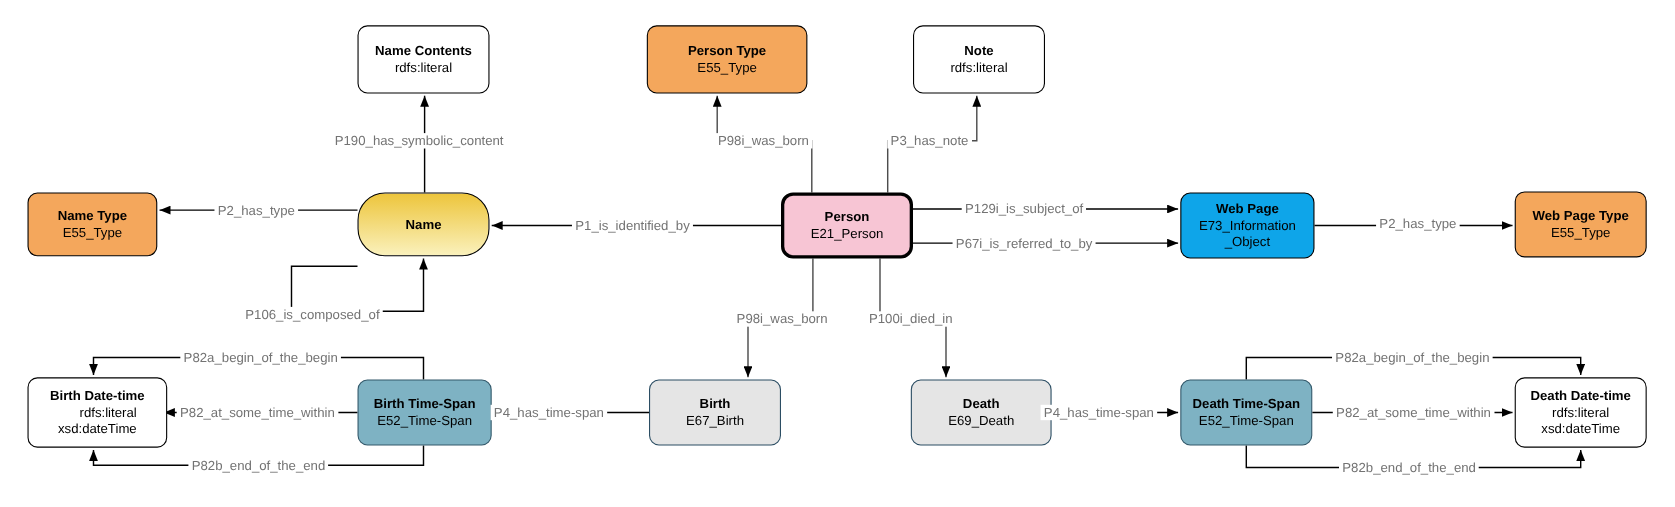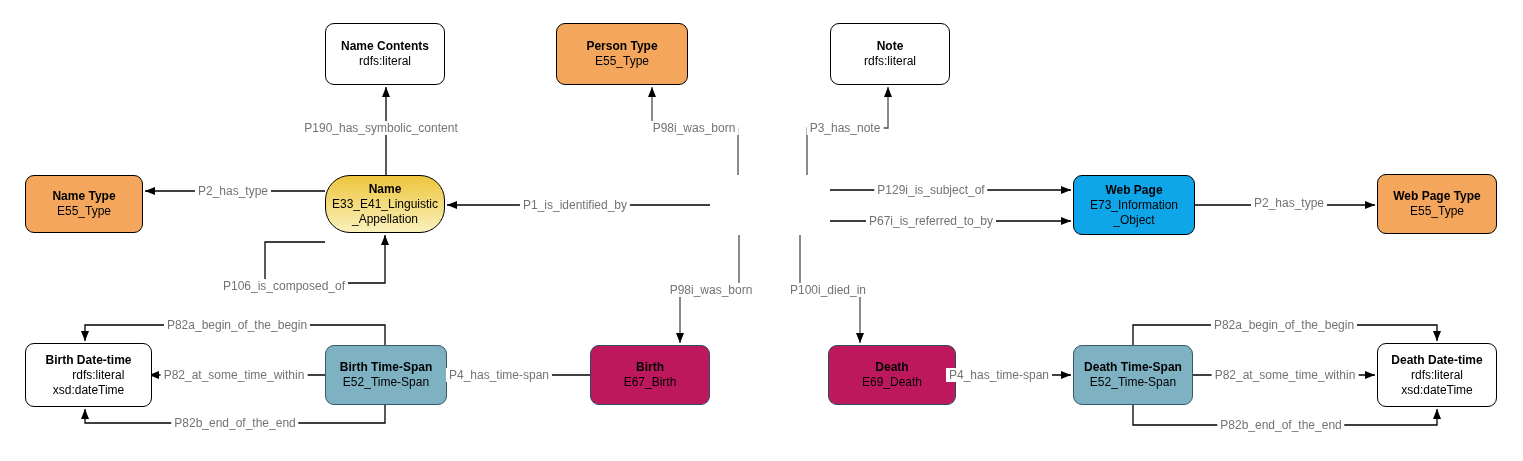--- a/index.html
+++ b/index.html
@@ -19,21 +19,21 @@
     padding:2px 3px;
   }
   .node-title { font-weight:bold; }
   .node-sub { white-space:pre-line; }
 
   .white  { background:#ffffff; }
   .orange { background:#f4a75c; }
   .yellow { background:#0ea5e9; }
   .ygrad  { background:linear-gradient(#edc53c, #faf1bc); }
   .pink   { background:#f7c5d4; border-width:3px; border-radius:11px; }
-  .blue   { background:#be185d; border-color:#2b4d63; }
+  .blue   { background:#e5e5e5; border-color:#2b4d63; }
   .teal   { background:#7eb2c3; border-color:#33596b;text-align:right; }
 
   .elabel {
     position:absolute; z-index:3; transform:translate(-50%,-50%);
     background:#ffffff; padding:0 3px; font-size:12px; color:#737373;
     white-space:nowrap;
   }
 </style>
 </head>
 <body>
@@ -64,37 +64,39 @@
     <path class="wire" d="M 385 405 V 423 H 85 V 409" marker-end="url(#arrow)"></path>
     <path class="wire" d="M 1133 345 V 325 H 1437 V 341" marker-end="url(#arrow)"></path>
     <path class="wire" d="M 1193 375 H 1375" marker-end="url(#arrow)"></path>
     <path class="wire" d="M 1133 405 V 425 H 1437 V 409" marker-end="url(#arrow)"></path>
   </svg>
 
   <div class="node white" style="left:325px; top:23px; width:120px; height:62px;">
     <div class="node-title">Name Contents</div>
     <div class="node-sub">rdfs:literal</div>
   </div>
-  <div class="node orange" style="left:556px; top:23px; width:132px; height:62px;">
+  <div class="node orange" style="left:588px; top:23px; width:146px; height:62px;">
     <div class="node-title">Person Type</div>
     <div class="node-sub">E55_Type</div>
   </div>
   <div class="node white" style="left:830px; top:23px; width:120px; height:62px;">
     <div class="node-title">Note</div>
     <div class="node-sub">rdfs:literal</div>
   </div>
 
   <div class="node orange" style="left:25px; top:175px; width:118px; height:58px;">
     <div class="node-title">Name Type</div>
     <div class="node-sub">E55_Type</div>
   </div>
   <div class="node ygrad" style="left:325px; top:175px; width:120px; height:58px;border-radius:25px;">
     <div class="node-title">Name</div>
-    <div class="node-sub">E33_E41_Linguistic
-_Appellation</div>
+  </div>
+  <div class="node pink" style="left:710px; top:175px; width:120px; height:60px;">
+    <div class="node-title">Person</div>
+    <div class="node-sub">E21_Person</div>
   </div>
   <div class="node yellow" style="left:1073px; top:175px; width:122px; height:60px;">
     <div class="node-title">Web Page</div>
     <div class="node-sub">E73_Information
 _Object</div>
   </div>
   <div class="node orange" style="left:1377px; top:174px; width:120px; height:60px;">
     <div class="node-title">Web Page Type</div>
     <div class="node-sub">E55_Type</div>
   </div>

